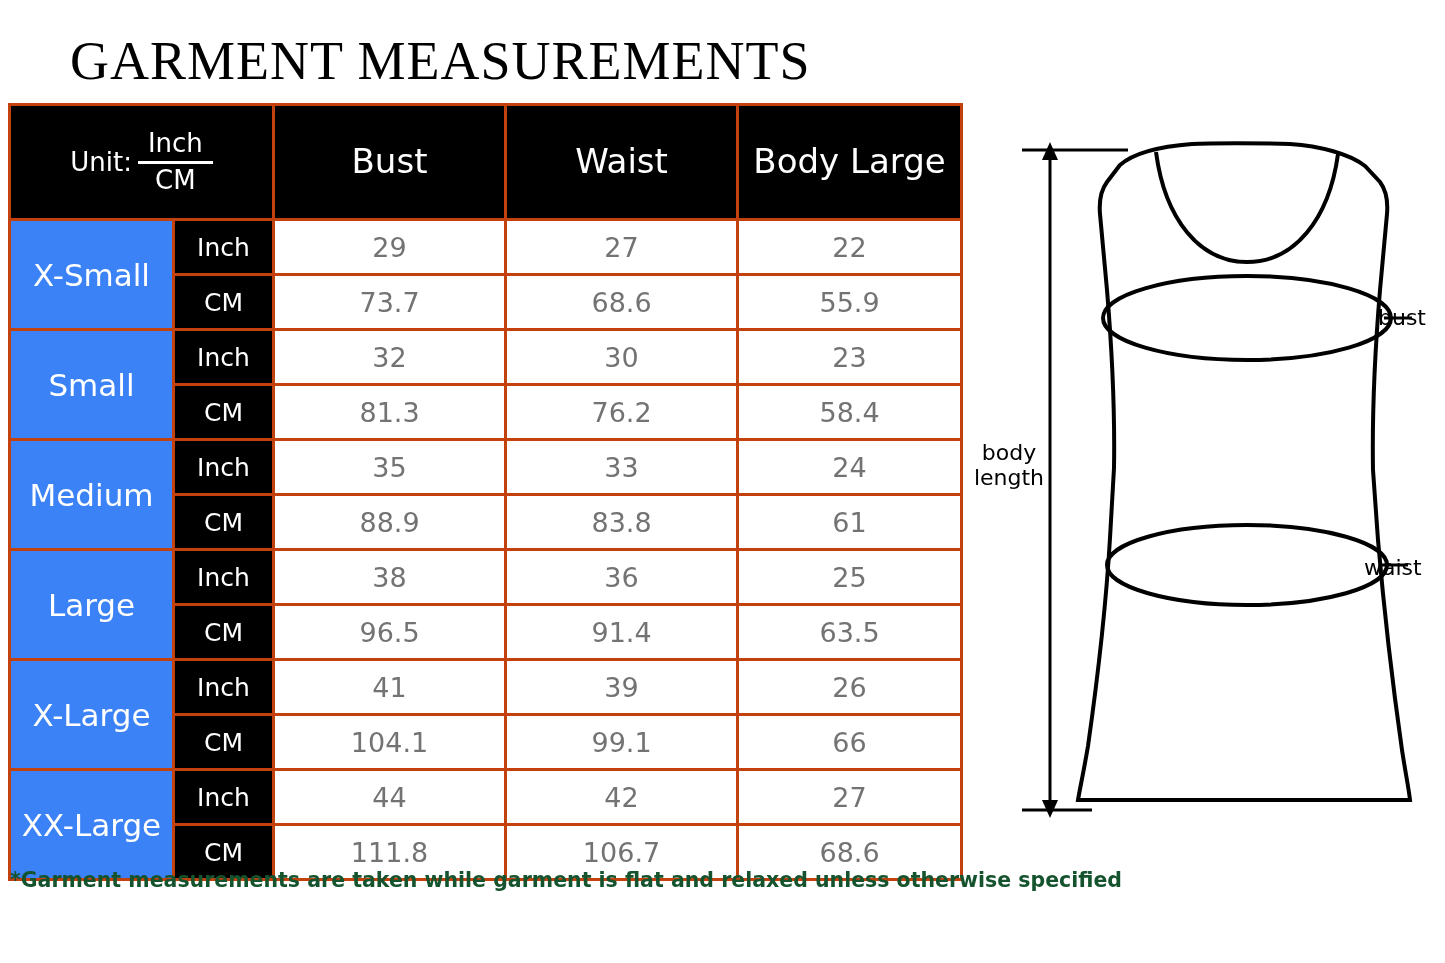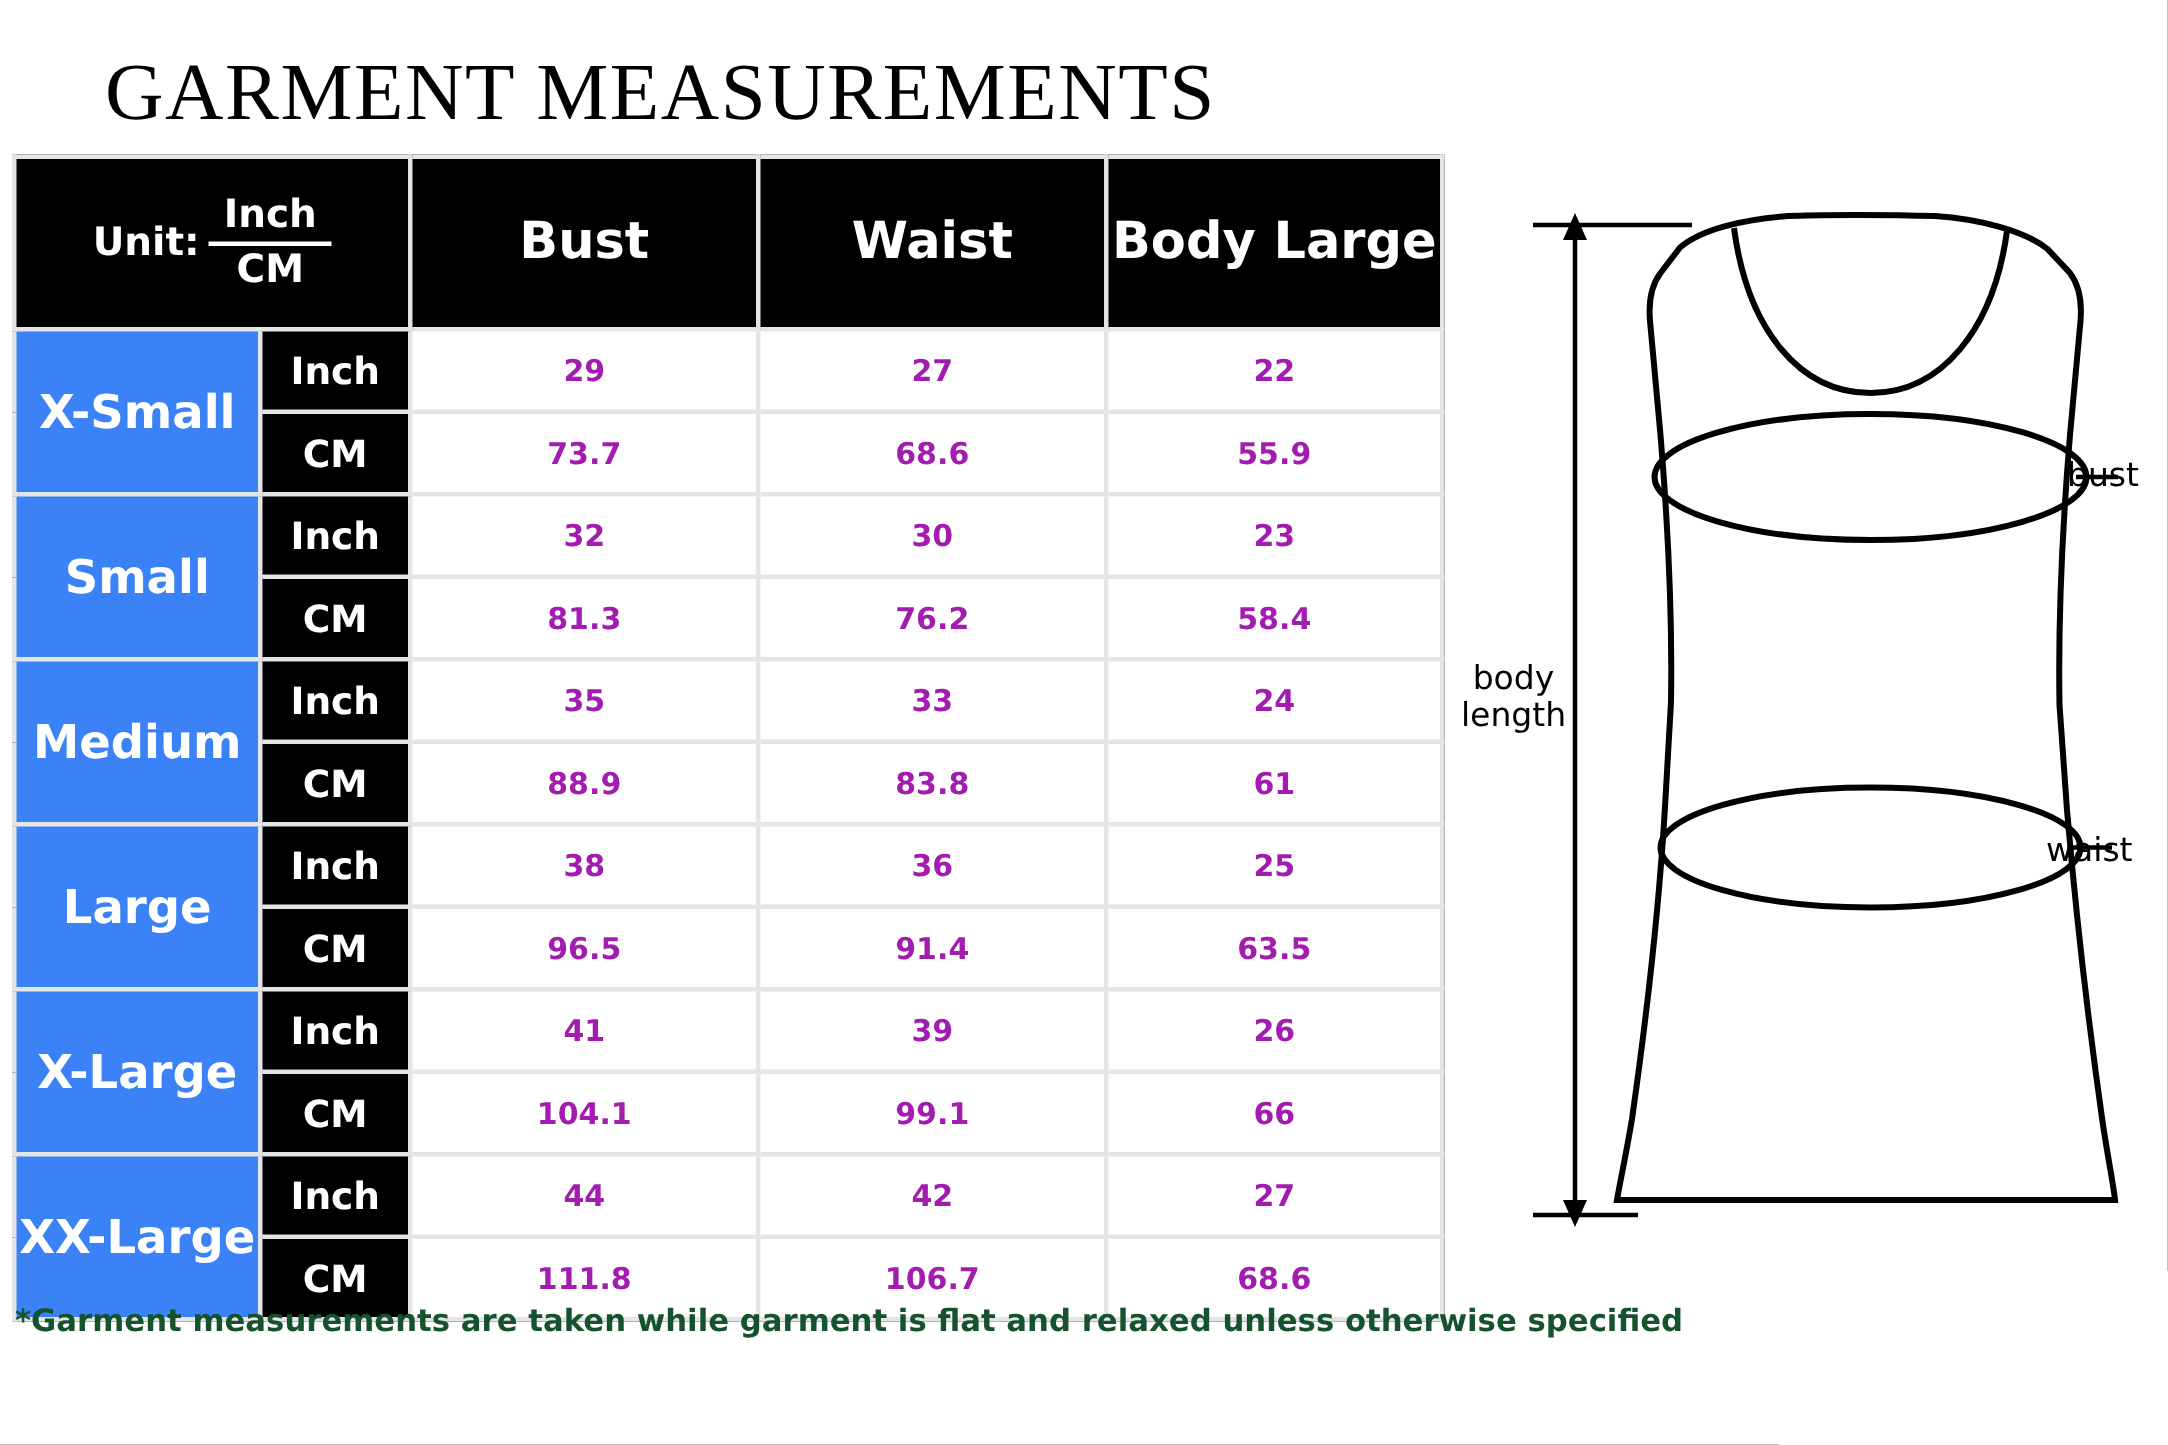--- a/index.html
+++ b/index.html
@@ -41,25 +41,25 @@
     top: 103px;
     width: 952px;
   }
   table.size-table {
     border-collapse: collapse;
     width: 952px;
     table-layout: fixed;
     background: #000000;
   }
   table.size-table td, table.size-table th {
-    border: 3px solid #e5e5e5;
+    border: 3px solid #c2410c;
     padding: 0;
     text-align: center;
     vertical-align: middle;
-    font-weight: bold;
+    font-weight: normal;
   }
   
   col.c-size  { width: 164px; }
   col.c-unit  { width: 100px; }
   col.c-bust  { width: 232px; }
   col.c-waist { width: 232px; }
   col.c-len   { width: 224px; }
 
   
   .hdr-cell {
@@ -111,22 +111,22 @@
   
   .unit-cell {
     background: #000000;
     color: #ffffff;
     font-size: 25px;
     height: 52px;
   }
   
   .val-cell {
     background: #ffffff;
-    color: #a21caf;
-    font-size: 20px;
+    color: #737373;
+    font-size: 27px;
     height: 52px;
   }
 
   
   #footnote {
     position: absolute;
     left: 10px;
     top: 868px;
     font-size: 20.5px;
     font-weight: bold;

